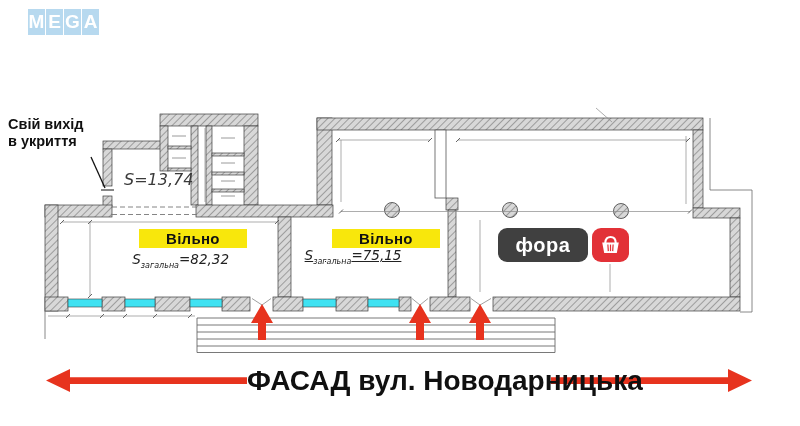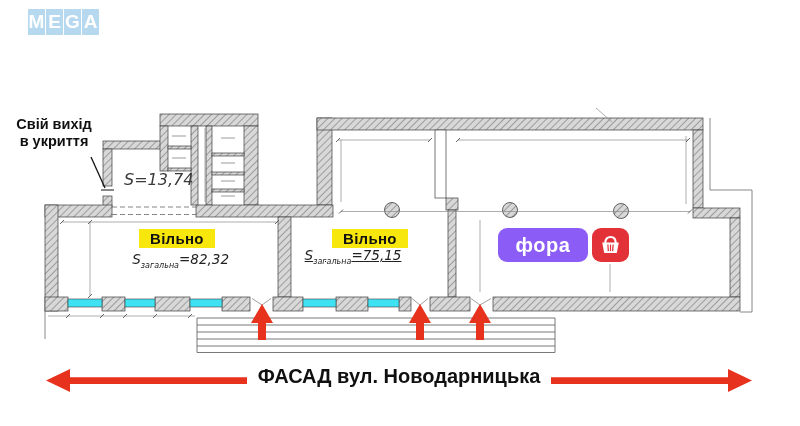--- a/index.html
+++ b/index.html
@@ -4,44 +4,44 @@
 <style>
   html,body{margin:0;padding:0;background:#fff;}
   .canvas{position:relative;width:800px;height:426px;background:#fff;overflow:hidden;
           font-family:"Liberation Sans",sans-serif;}
   .abs{position:absolute;}
   
   .mega{left:28px;top:9px;display:flex;gap:1px;}
   .mega .tile{width:17px;height:26px;background:#b7d9ef;color:#fff;font-weight:bold;
               font-size:19px;line-height:26px;text-align:center;}
   
-  .shelter{left:8px;top:116px;width:92px;text-align:center;font-weight:bold;
+  .shelter{left:8px;top:116px;width:92px;text-align:left;font-weight:bold;
            font-size:14.5px;line-height:17px;color:#101010;}
   
   .s1374{left:124px;top:170px;font-style:italic;font-size:16px;color:#3a3a3a;
          font-family:"DejaVu Sans",sans-serif;}
   
   .vilno{background:#f8e70c;color:#111;font-size:15px;font-weight:600;
-         padding:1px 11px;letter-spacing:.3px;}
+         padding:1px 27px;letter-spacing:.3px;}
   .vilno1{left:139px;top:229px;}
   .vilno2{left:332px;top:229px;}
   .area{font-style:italic;font-size:13.5px;color:#222;font-family:"DejaVu Sans",sans-serif;
         white-space:nowrap;}
   .area sub{font-size:8px;font-style:italic;}
   .area1{left:117px;top:251px;width:112px;text-align:right;}
   .area2{left:297px;top:247px;width:112px;text-align:center;text-decoration:underline;}
   
-  .fora-green{left:498px;top:228px;width:90px;height:34px;background:#8b5cf6;border-radius:9px;
+  .fora-green{left:498px;top:228px;width:90px;height:34px;background:#404040;border-radius:9px;
               display:flex;align-items:center;justify-content:center;}
   .fora-green span{color:#fff;font-weight:bold;font-size:20px;letter-spacing:.5px;}
   .fora-red{left:592px;top:228px;width:37px;height:34px;background:#e23137;border-radius:9px;
             display:flex;align-items:center;justify-content:center;}
   
   .facade-title{left:247px;top:365px;width:304px;text-align:center;font-weight:bold;
-                font-size:20px;color:#101010;white-space:nowrap;}
+                font-size:28px;color:#101010;white-space:nowrap;}
   svg.plan{position:absolute;left:0;top:0;}
 </style>
 </head>
 <body>
 
 <div class="canvas">
 
   <svg class="plan" width="800" height="426" viewBox="0 0 800 426">
     <defs>
       <pattern id="hatch" width="5" height="5" patternUnits="userSpaceOnUse" patternTransform="rotate(45)">

